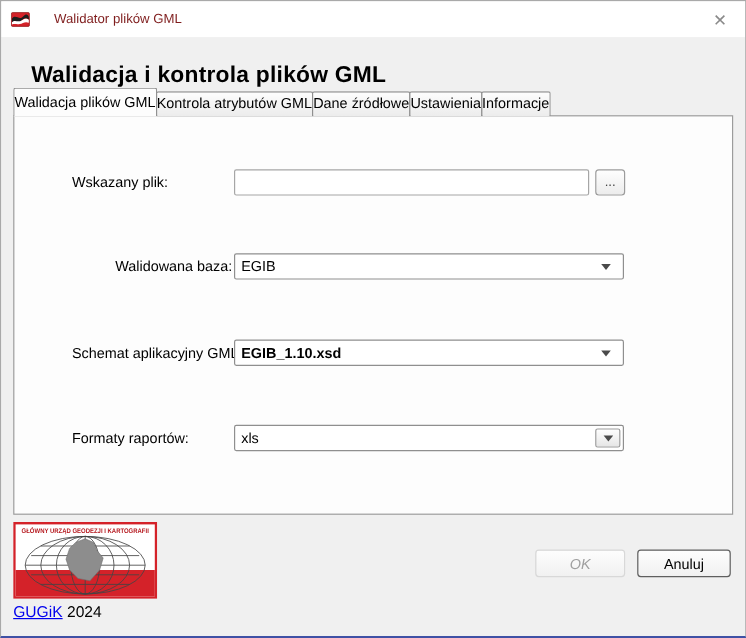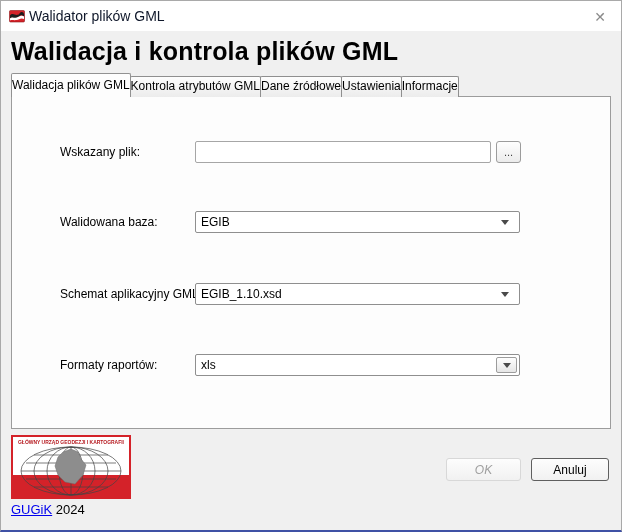--- a/index.html
+++ b/index.html
@@ -7,66 +7,66 @@
     position:relative;width:622px;height:532px;box-sizing:border-box;
     background:#f0f0f0;border:1px solid #a9a9a9;border-bottom:2px solid #3f51a5;
     overflow:hidden;
   }
   
   .titlebar{
     position:absolute;left:0;top:0;right:0;height:30px;background:#ffffff;
     display:flex;align-items:center;
   }
   .app-icon{width:16px;height:16px;margin-left:8px;flex:0 0 auto;}
-  .titlebar .title{margin-left:4px;font-size:14px;color:#0f172a;white-space:nowrap;}
+  .titlebar .title{margin-left:20px;font-size:11px;color:#7f1d1d;white-space:nowrap;}
   .close-btn{
     position:absolute;right:0;top:0;width:42px;height:30px;border:none;background:transparent;
     color:#8a8a8a;font-size:14px;line-height:30px;text-align:center;cursor:pointer;
     font-family:"Liberation Sans",sans-serif;
   }
   
   .client{position:absolute;left:0;top:30px;right:0;bottom:0;background:#f0f0f0;}
   .page-title{
-    position:absolute;left:10px;top:6px;margin:0;font-size:25px;font-weight:bold;color:#000;
+    position:absolute;left:10px;top:6px;margin:15px;font-size:19px;font-weight:bold;color:#000;
     letter-spacing:0.2px;white-space:nowrap;
   }
   
   .tabs{position:absolute;left:10px;top:42px;height:24px;display:flex;align-items:flex-end;z-index:3;}
   .tab{
     box-sizing:border-box;height:21px;line-height:19px;padding:0 0;font-size:12px;color:#000;
     background:linear-gradient(#fdfdfd,#ececec);border:1px solid #8f8f8f;border-bottom:none;
     border-radius:2px 2px 0 0;margin-right:-1px;cursor:pointer;white-space:nowrap;
   }
   .tab.active{
     height:24px;line-height:23px;background:#fdfdfd;position:relative;z-index:4;
     border:1px solid #919191;border-bottom:none;
   }
   
   .panel{
     position:absolute;left:10px;top:65px;width:600px;height:333px;box-sizing:border-box;
     background:#fdfdfd;border:1px solid #9c9c9c;z-index:2;
   }
   .field-label{position:absolute;left:48px;font-size:12px;color:#000;line-height:22px;white-space:nowrap;text-align:right;}
-  .lbl-1{top:44px;} .lbl-2{top:114px;} .lbl-3{top:186px;} .lbl-4{top:257px;}
+  .lbl-1{top:44px;} .lbl-2{top:114px;margin-left:36px;} .lbl-3{top:186px;} .lbl-4{top:257px;}
   .text-input{
     position:absolute;left:183px;top:44px;width:296px;height:22px;box-sizing:border-box;
     border:1px solid #a6a6a6;border-radius:2px;background:#fff;font-size:12px;padding:0 4px;
     font-family:"Liberation Sans",sans-serif;
   }
   .browse-btn{
     position:absolute;left:484px;top:44px;width:25px;height:22px;box-sizing:border-box;
     border:1px solid #9c9c9c;border-radius:3px;background:linear-gradient(#fefefe,#ececec);
     font-size:11px;color:#444;line-height:18px;text-align:center;cursor:pointer;padding:0;
     font-family:"Liberation Sans",sans-serif;
   }
   .combo{
     position:absolute;left:183px;width:325px;height:22px;box-sizing:border-box;
     border:1px solid #8f8f8f;border-radius:2px;background:#fff;cursor:pointer;
   }
-  .combo-db{top:114px;} .combo-schema{top:186px;} .combo-fmt{top:257px;padding-left:16px;}
+  .combo-db{top:114px;} .combo-schema{top:186px;font-weight:bold;} .combo-fmt{top:257px;padding-left:16px;}
   .combo .combo-text{
     position:absolute;left:5px;top:0;line-height:20px;font-size:12px;color:#000;white-space:nowrap;
   }
   .combo .arrow{
     position:absolute;right:10px;top:8px;width:0;height:0;
     border-left:4px solid transparent;border-right:4px solid transparent;border-top:5px solid #4a4a4a;
   }
   .combo .arrow-box{
     position:absolute;right:2px;top:2px;width:21px;height:16px;box-sizing:border-box;
     border:1px solid #9c9c9c;border-radius:2px;background:linear-gradient(#fefefe,#e6e6e6);

